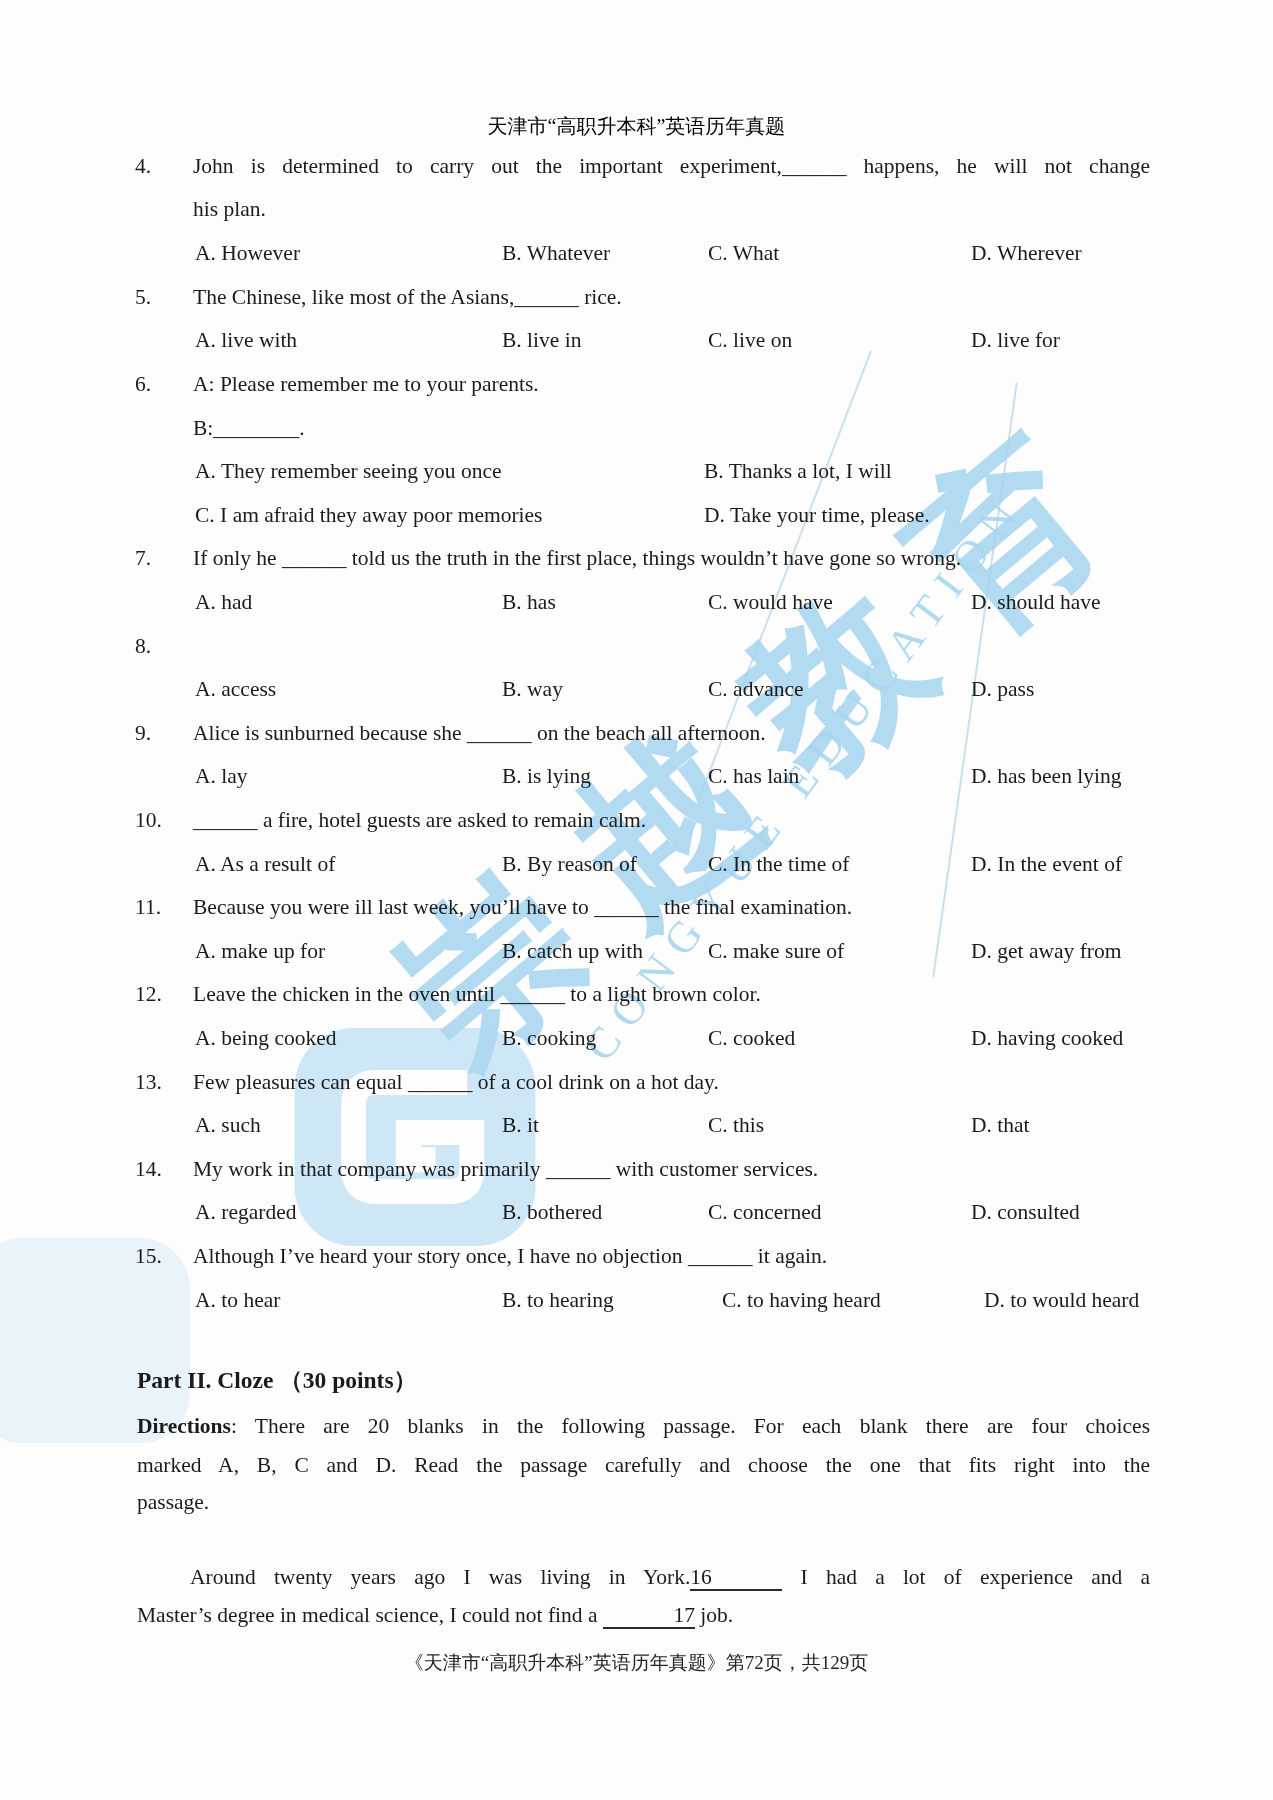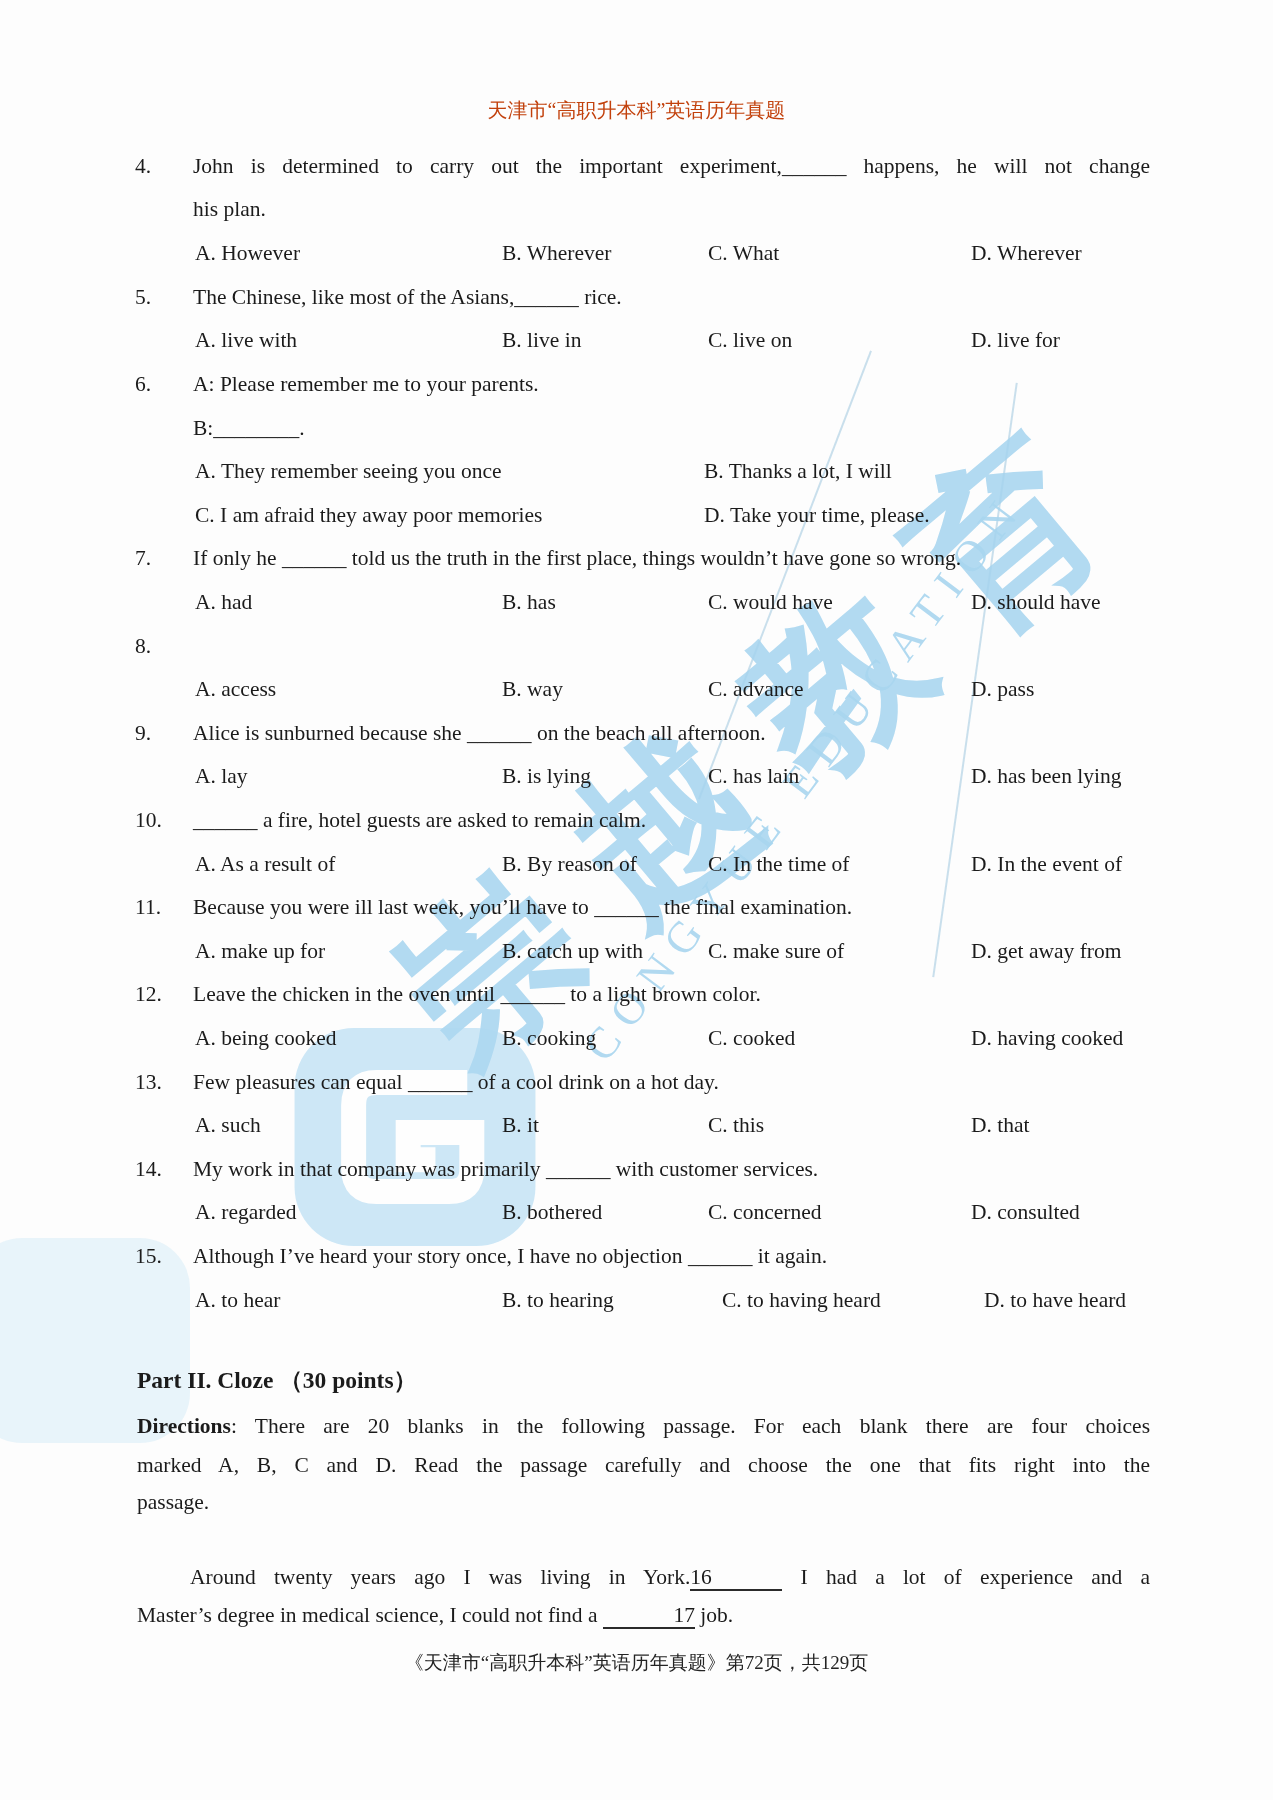--- a/index.html
+++ b/index.html
@@ -46,22 +46,22 @@
   .qnum{position:absolute;left:135px;}
   .qtext{position:absolute;left:193px;}
   .qtext.j{width:957px;text-align:justify;text-align-last:justify;white-space:normal;}
   .cont{position:absolute;left:193px;}
   .colA{position:absolute;left:195px;}
   .colB{position:absolute;left:502px;}
   .colC{position:absolute;left:708px;}
   .colD{position:absolute;left:971px;}
   .colB2{position:absolute;left:704px;}
 
-  .header-line{position:absolute;top:96px;left:0;width:1273px;text-align:center;
-    font-size:20px;line-height:28px;color:#c2410c;}
+  .header-line{position:absolute;top:112px;left:0;width:1273px;text-align:center;
+    font-size:20px;line-height:28px;color:#000000;}
   .part-heading{position:absolute;top:1364px;left:137px;font-size:23.5px;font-weight:bold;line-height:32px;}
   .dline{position:absolute;left:137px;width:1013px;height:32px;line-height:32px;font-size:21.5px;}
   .dline.j{text-align:justify;text-align-last:justify;}
   .bold{font-weight:bold;}
   .cloze{position:absolute;left:137px;width:1013px;height:34px;line-height:34px;font-size:21.5px;}
   .cloze.first{text-indent:53px;text-align:justify;text-align-last:justify;}
   .nblank{
     display:inline-block;min-width:92px;text-align:right;text-indent:0;
     border-bottom:2px solid #2b2b2b;line-height:24px;
   }
@@ -90,21 +90,21 @@
 
     <div class="line" style="top:151px">
       <span class="qnum">4.</span>
       <span class="qtext j">John is determined to carry out the important experiment,______ happens, he will not change</span>
     </div>
     <div class="line" style="top:194px">
       <span class="cont">his plan.</span>
     </div>
     <div class="line" style="top:238px">
       <span class="colA">A. However</span>
-      <span class="colB">B. Wherever</span>
+      <span class="colB">B. Whatever</span>
       <span class="colC">C. What</span>
       <span class="colD">D. Wherever</span>
     </div>
 
     <div class="line" style="top:282px">
       <span class="qnum">5.</span>
       <span class="qtext">The Chinese, like most of the Asians,______ rice.</span>
     </div>
     <div class="line" style="top:325px">
       <span class="colA">A. live with</span>
@@ -217,21 +217,21 @@
     </div>
 
     <div class="line" style="top:1241px">
       <span class="qnum">15.</span>
       <span class="qtext">Although I’ve heard your story once, I have no objection ______ it again.</span>
     </div>
     <div class="line" style="top:1285px">
       <span class="colA">A. to hear</span>
       <span class="colB">B. to hearing</span>
       <span class="colC" style="left:722px">C. to having heard</span>
-      <span class="colD" style="left:984px">D. to have heard</span>
+      <span class="colD" style="left:984px">D. to would heard</span>
     </div>
 
     <div class="part-heading">Part II. Cloze （30 points）</div>
     <div class="dline j" style="top:1410px">
       <span class="bold">Directions</span><span>: There are 20 blanks in the following passage. For each blank there are four choices</span>
     </div>
     <div class="dline j" style="top:1449px">
       <span>marked A, B, C and D. Read the passage carefully and choose the one that fits right into the</span>
     </div>
     <div class="dline" style="top:1486px">

